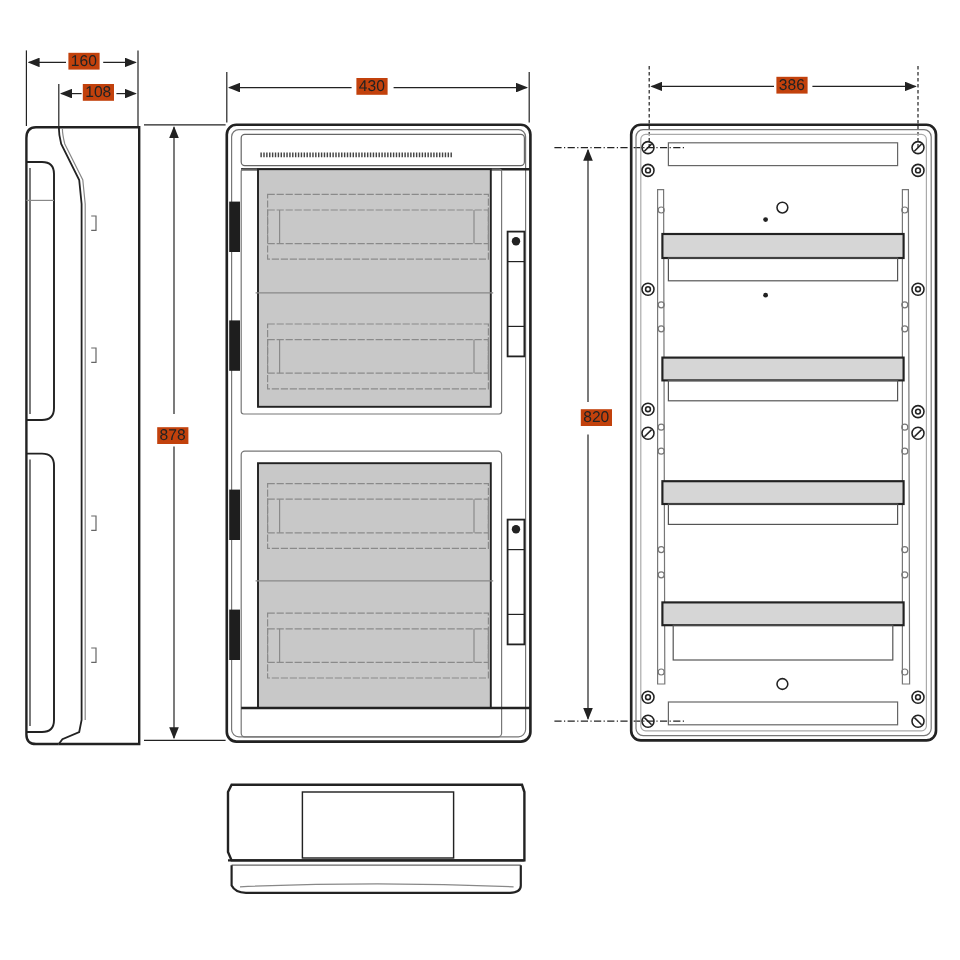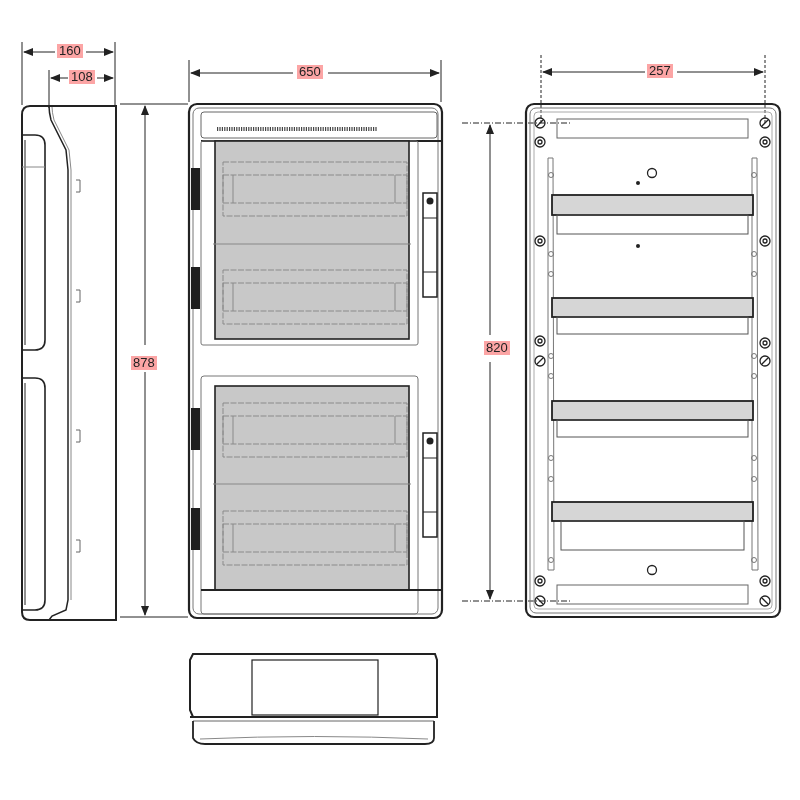--- a/index.html
+++ b/index.html
@@ -1,18 +1,18 @@
 <!DOCTYPE html>
 <html><head>
 <meta charset="utf-8">
 <style>
   html,body{margin:0;padding:0;background:#fff;}
   body{width:800px;height:800px;position:relative;overflow:hidden;font-family:"Liberation Sans",sans-serif;}
   svg{position:absolute;left:0;top:0;}
-  .lbl{position:absolute;font-family:"Liberation Sans",sans-serif;font-size:13px;color:#222;background:#fca5a5;padding:0 2px;line-height:14px;}
+  .lbl{position:absolute;font-family:"Liberation Sans",sans-serif;font-size:13px;color:#222;background:#c2410c;padding:0 2px;line-height:14px;}
 </style>
 </head>
 <body>
 
 <svg width="800" height="800" viewBox="0 0 800 800">
   <defs>
     <marker id="arr" markerWidth="10" markerHeight="8" refX="9" refY="4" orient="auto" markerUnits="userSpaceOnUse">
       <path d="M0,0 L10,4 L0,8 Z" fill="#222"></path>
     </marker>
     <marker id="arrs" markerWidth="10" markerHeight="8" refX="1" refY="4" orient="auto" markerUnits="userSpaceOnUse">
@@ -206,16 +206,16 @@
 
     <rect x="557" y="215" width="191" height="19" stroke-width="1" stroke="#555"></rect>
     <rect x="557" y="317" width="191" height="17" stroke-width="1" stroke="#555"></rect>
     <rect x="557" y="420" width="191" height="17" stroke-width="1" stroke="#555"></rect>
     <rect x="561" y="521" width="183" height="29" stroke-width="1" stroke="#555"></rect>
   </g>
 </svg>
 
 <span class="lbl" style="left:57px;top:44px;">160</span>
 <span class="lbl" style="left:69px;top:70px;">108</span>
-<span class="lbl" style="left:297px;top:65px;">650</span>
+<span class="lbl" style="left:297px;top:65px;">430</span>
 <span class="lbl" style="left:131px;top:356px;">878</span>
-<span class="lbl" style="left:647px;top:64px;">257</span>
+<span class="lbl" style="left:647px;top:64px;">386</span>
 <span class="lbl" style="left:484px;top:341px;">820</span>
 
 </body></html>

